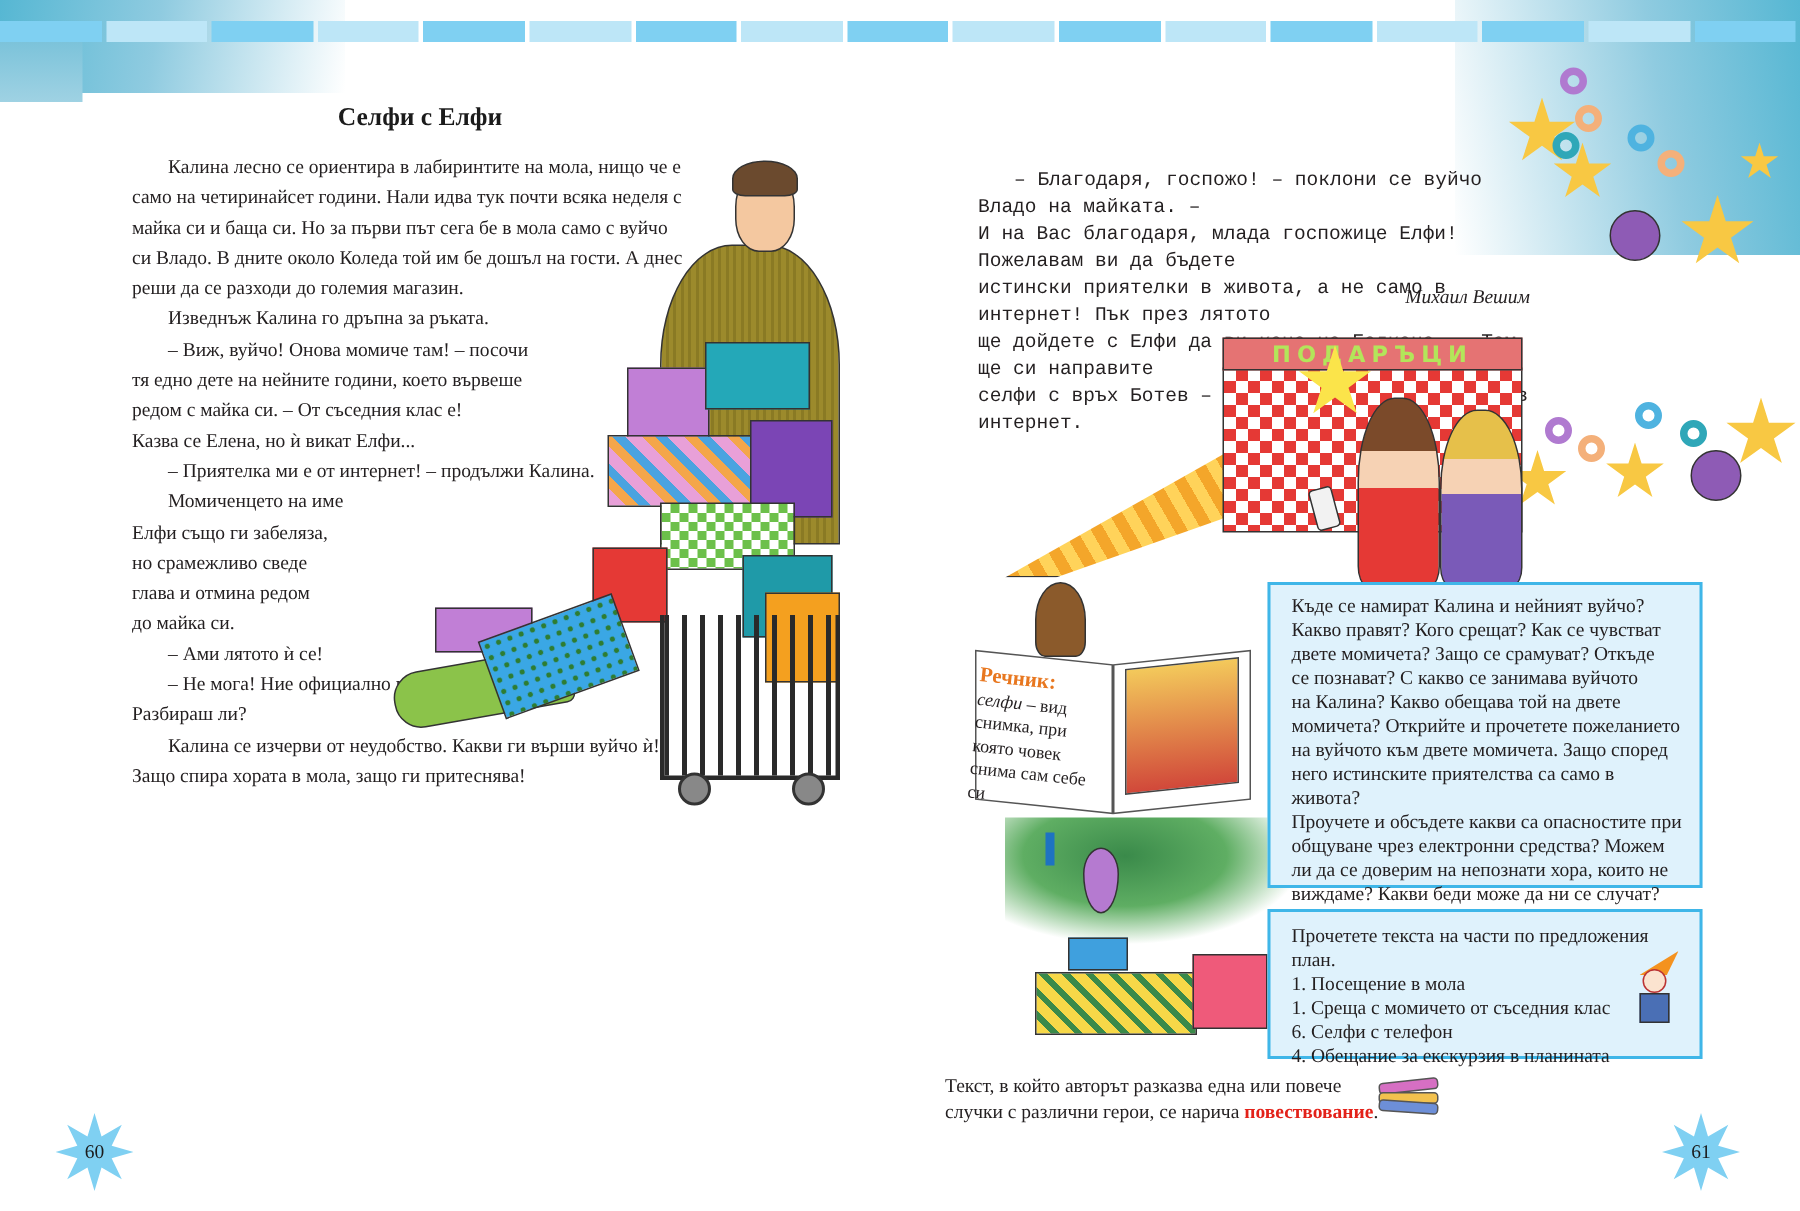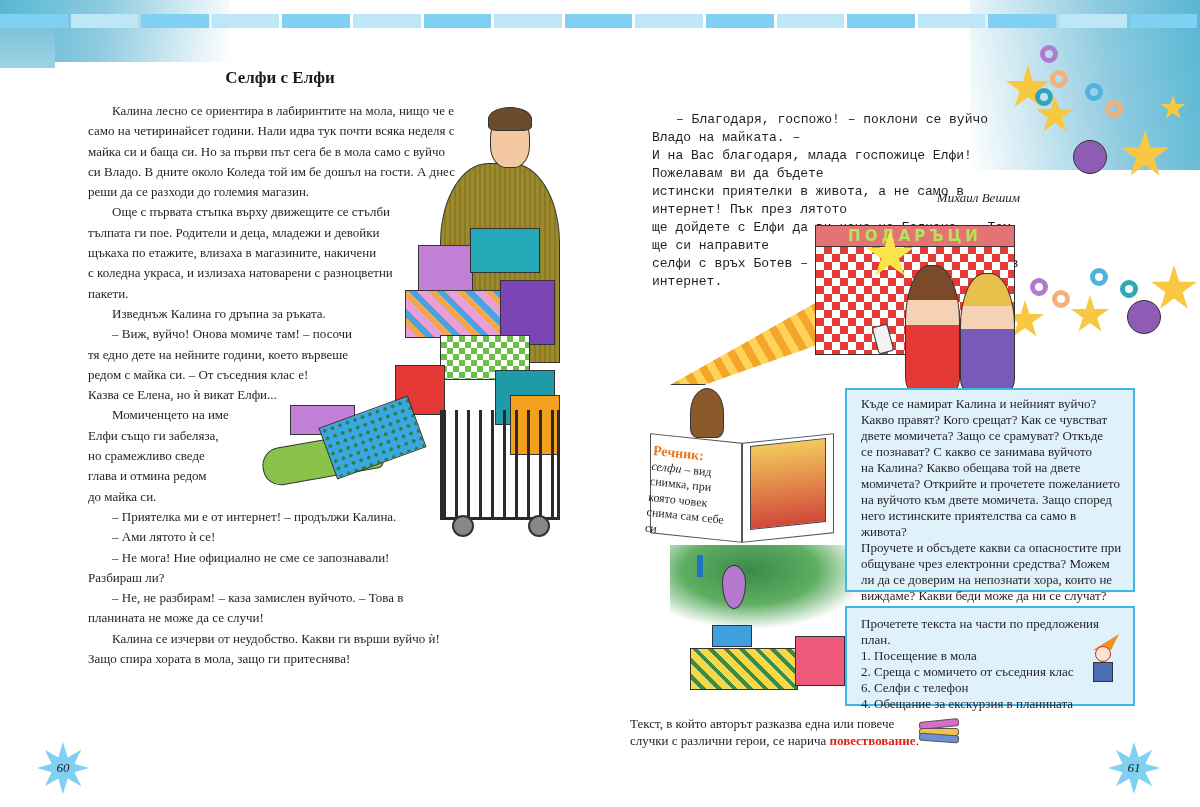--- a/index.html
+++ b/index.html
@@ -98,21 +98,21 @@
   .gnome-hat { position: absolute; left: 4px; top: 0; width: 26px; height: 16px; background: #f4921f; clip-path: polygon(0 100%, 100% 0, 70% 100%); }
   .gnome-face { position: absolute; left: 6px; top: 12px; width: 16px; height: 16px; background: #fbe3cf; border-radius: 50%; border: 1px solid #b33; }
   .gnome-body { position: absolute; left: 4px; top: 28px; width: 20px; height: 20px; background: #4a6fb5; border: 1px solid #333; }
 
   .definition { position: absolute; left: 630px; top: 715px; width: 300px; font-size: 13px; line-height: 17px; white-space: pre-line; }
   .definition .term { color: #e32119; font-weight: bold; }
   .books-icon { position: absolute; left: 917px; top: 718px; width: 46px; height: 26px; }
   .books-icon span { position: absolute; left: 2px; width: 40px; height: 8px; border-radius: 3px; border: 1px solid #555; }
 
   
-  .page-num { position: absolute; width: 52px; height: 52px; font-style: italic; }
+  .page-num { position: absolute; width: 52px; height: 52px; }
   .page-num .burst { position: absolute; inset: 0; background: #7fd0f2;
     clip-path: polygon(50% 0, 59% 30%, 85% 15%, 72% 42%, 100% 50%, 72% 58%, 85% 85%, 59% 70%, 50% 100%, 41% 70%, 15% 85%, 28% 58%, 0 50%, 28% 42%, 15% 15%, 41% 30%); }
   .page-num .num { position: absolute; inset: 0; display: flex; align-items: center; justify-content: center; font-size: 13px; color: #1b1b1b; }
   .pn-left { left: 37px; top: 742px; }
   .pn-right { left: 1108px; top: 742px; }
 </style>
 </head>
 <body>
 
 <div class="corner-left"></div>
@@ -139,41 +139,34 @@
 </div>
 
 <h1 class="title">Селфи с Елфи</h1>
 
 <div class="story">
   <p>Калина лесно се ориентира в лабиринтите на мола, нищо че е
 само на четиринайсет години. Нали идва тук почти всяка неделя с
 майка си и баща си. Но за първи път сега бе в мола само с вуйчо
 си Владо. В дните около Коледа той им бе дошъл на гости. А днес
 реши да се разходи до големия магазин.</p>
-  <p>Още с първата стъпка върху движещите се стълби
-тълпата ги пое. Родители и деца, младежи и девойки
-щъкаха по етажите, влизаха в магазините, накичени
-с коледна украса, и излизаха натоварени с разноцветни
-пакети.</p>
   <p>Изведнъж Калина го дръпна за ръката.</p>
   <p>– Виж, вуйчо! Онова момиче там! – посочи
 тя едно дете на нейните години, което вървеше
 редом с майка си. – От съседния клас е!
 Казва се Елена, но ѝ викат Елфи...</p>
+  <p>– Приятелка ми е от интернет! – продължи Калина.</p>
   <p>Момиченцето на име
 Елфи също ги забеляза,
 но срамежливо сведе
 глава и отмина редом
 до майка си.</p>
-  <p>– Приятелка ми е от интернет! – продължи Калина.</p>
   <p>– Ами лятото ѝ се!</p>
   <p>– Не мога! Ние официално не сме се запознавали!
 Разбираш ли?</p>
-  <p>– Не, не разбирам! – каза замислен вуйчото. – Това в
-планината не може да се случи!</p>
   <p>Калина се изчерви от неудобство. Какви ги върши вуйчо ѝ!
 Защо спира хората в мола, защо ги притеснява!</p>
 
 </div>
 
 <div>
   <div class="illus-man">
     <div class="man-body"></div>
     <div class="man-head"></div>
     <div class="man-hair"></div>
@@ -269,21 +262,21 @@
 Проучете и обсъдете какви са опасностите при
 общуване чрез електронни средства? Можем
 ли да се доверим на непознати хора, които не
 виждаме? Какви беди може да ни се случат?</p>
 </div>
 
 <div class="planbox">
   <p>Прочетете текста на части по предложения план.</p>
   <ul>
     <li>1. Посещение в мола</li>
-    <li>2. Среща с момичето от съседния клас</li>
+    <li>1. Среща с момичето от съседния клас</li>
     <li>6. Селфи с телефон</li>
     <li>4. Обещание за екскурзия в планината</li>
   </ul>
   <div class="gnome">
     <div class="gnome-hat"></div>
     <div class="gnome-face"></div>
     <div class="gnome-body"></div>
   </div>
 </div>
 

